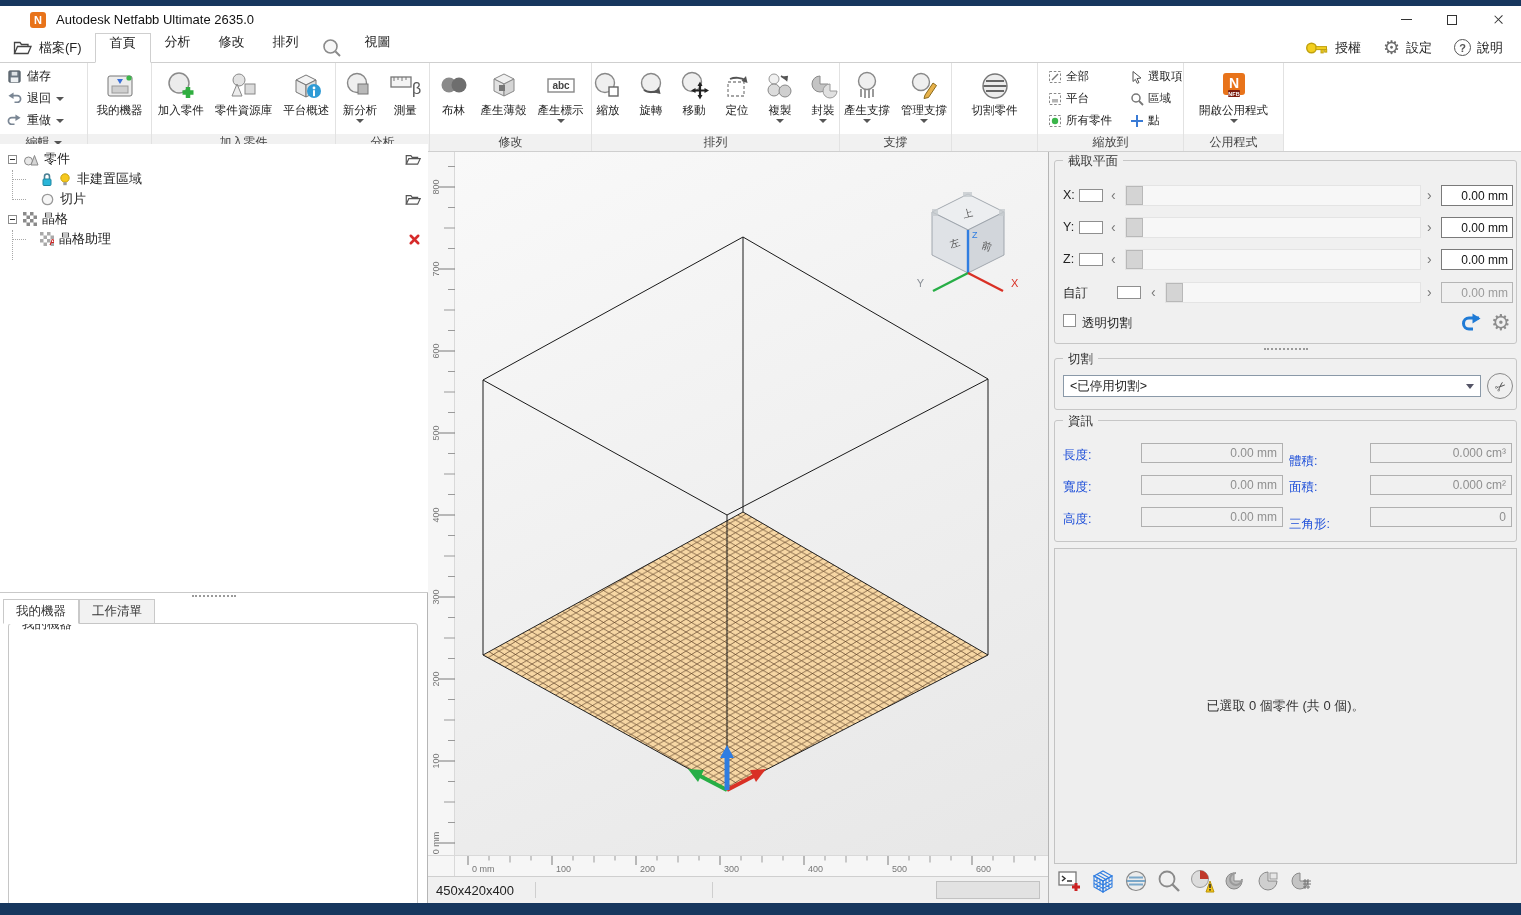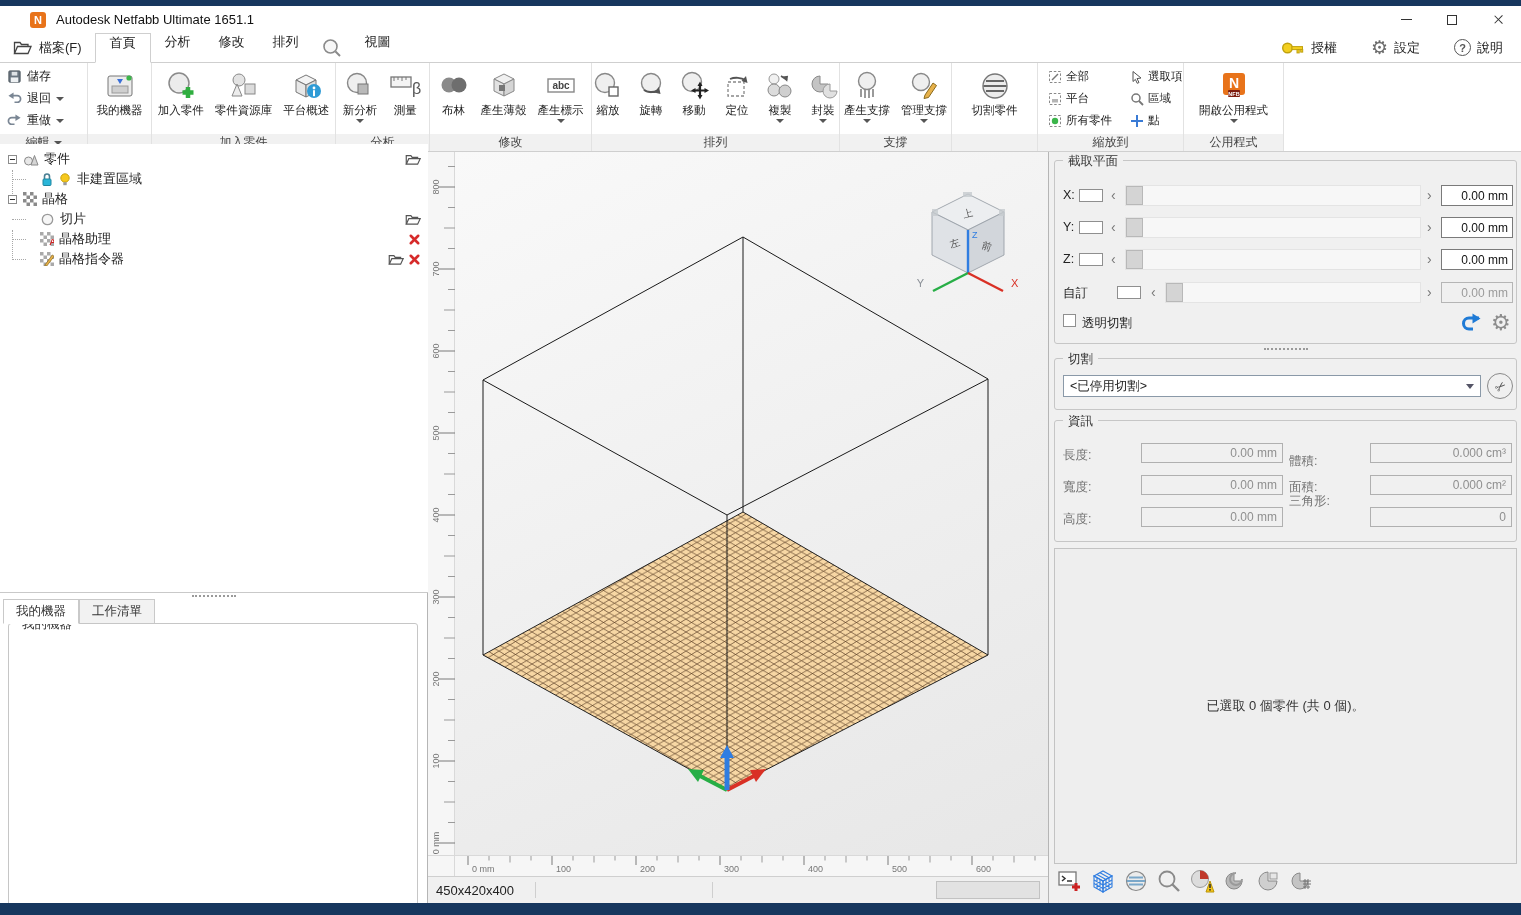--- a/index.html
+++ b/index.html
@@ -17,21 +17,21 @@
   .glyph-max{width:10px;height:10px;border:1px solid #333}
   .glyph-close{position:relative;width:11px;height:11px}
   .glyph-close::before,.glyph-close::after{content:"";position:absolute;left:5px;top:0;width:1.4px;height:11px;background:#333}
   .glyph-close::before{transform:rotate(45deg)}.glyph-close::after{transform:rotate(-45deg)}
   
   #tabbar{left:0;top:33px;width:1521px;height:30px;background:#fff;border-bottom:1px solid #cfcfcf;display:flex;align-items:stretch}
   .filebtn{display:flex;align-items:center;gap:7px;padding:0 13px;color:#222}
   .tab{display:flex;align-items:flex-start;padding:0 14px;color:#222}
   .tab.active{border:1px solid #cfcfcf;border-bottom:1px solid #fff;margin-bottom:-1px;background:#fff}
   .searchbtn{display:flex;align-items:center;padding:0 8px}
-  #tbright{margin-left:auto;display:flex;align-items:center;gap:22px;padding-right:12px}
+  #tbright{margin-left:auto;display:flex;align-items:center;gap:10px;padding-right:12px}
   .tbr{display:flex;align-items:center;gap:6px;padding:0 6px}
   .gear-glyph{font-size:19px;color:#6b6b6b;line-height:1}
   .help-glyph{width:17px;height:17px;border:1.8px solid #555;border-radius:50%;display:flex;align-items:center;justify-content:center;font-weight:bold;font-size:11px;color:#555}
   .help-glyph::before{content:"?"}
   
   #ribbon{left:0;top:63px;width:1521px;height:89px;background:#fff;border-bottom:1px solid #cfcfcf;display:flex}
   .rgroup{display:flex;flex-direction:column;border-right:1px solid #e2e2e2;height:88px;flex:none}
   .rbtns{flex:1;display:flex;align-items:stretch;justify-content:center;padding:1px 2px;gap:1px}
   .rlabel{height:17px;background:#f1f1f1;font-size:12px;color:#444;display:flex;align-items:center;justify-content:center;gap:4px;white-space:nowrap}
   .bigbtn{display:flex;flex-direction:column;align-items:center;padding:3px 5px 0;white-space:nowrap}
@@ -83,36 +83,36 @@
   .chev.l::before{content:"‹"}.chev.r::before{content:"›"}
   .track{position:absolute;top:0;height:21px;background:#f7f7f7;border:1px solid #e4e4e4}
   .thumb{position:absolute;left:0;top:0;width:17px;height:19px;background:#d4d4d4;border:1px solid #b8b8b8}
   .valbox{position:absolute;width:72px;height:21px;top:0;background:#fff;border:1px solid #7a7a7a;text-align:right;padding:3px 4px 0 0;font-size:12px;color:#111}
   .valbox.dis{background:#f0f0f0;border-color:#b5b5b5;color:#9a9a9a}
   .ckbox{width:13px;height:13px;border:1px solid #8f8f8f;background:#fff;display:inline-block;vertical-align:-2px;margin-right:5px}
   .selectbox{position:absolute;height:22px;background:#fff;border:1px solid #8a99a8;display:flex;align-items:center;padding:0 6px;font-size:12.5px;color:#222}
   .selchev{margin-left:auto;width:0;height:0;border-left:4px solid transparent;border-right:4px solid transparent;border-top:5px solid #556}
   .roundbtn{position:absolute;width:26px;height:26px;border:1.5px solid #8a8a8a;border-radius:50%;display:flex;align-items:center;justify-content:center;color:#555;background:transparent}
   .scissors::before{content:"✂";display:inline-block;transform:rotate(-40deg);font-size:13px}
-  .inflabel{position:absolute;color:#737373}
+  .inflabel{position:absolute;color:#1d4ed8}
   .infield{position:absolute;width:142px;height:20px;background:#f0f0f0;border:1px solid #b0b0b0;text-align:right;padding:2px 5px 0 0;font-size:12px;color:#8f8f8f}
   #msgbox{position:absolute;left:5px;top:396px;width:463px;height:316px;border:1px solid #c3c3c3;background:#eeeeee;display:flex;align-items:center;justify-content:center;color:#333;font-size:13px}
   #rpicons{position:absolute;left:8px;top:716px;display:flex;gap:7px;align-items:center}
   #bottombar{left:0;top:903px;width:1521px;height:12px;background:#17375e}
   svg{display:block}
   text{font-family:"Liberation Sans","DejaVu Sans",sans-serif}
 </style>
 </head>
 <body>
 
 <div class="abs" id="topstrip"></div>
 
 <div class="abs" id="titlebar">
   <div id="appicon">N</div>
-  <div id="title">Autodesk Netfabb Ultimate 1651.1</div>
+  <div id="title">Autodesk Netfabb Ultimate 2635.0</div>
   <div id="winbtns">
     <div class="wbtn">
         <span class="glyph-min"></span>
       </div>
     <div class="wbtn">
         <span class="glyph-max"></span>
       </div>
     <div class="wbtn">
         <span class="glyph-close"></span>
       </div>
@@ -550,75 +550,57 @@
           <rect x="3" y="7" width="8" height="6.5" rx="1" fill="#2ab6d9" stroke="#1f86a0"></rect>
         </svg>
       <svg width="14" height="15" viewBox="0 0 14 15" style="margin-left:4px">
           <circle cx="7" cy="6" r="4.2" fill="#f6c81d" stroke="#c9a30f"></circle>
           <rect x="5.3" y="10.2" width="3.4" height="3" fill="#9a9a9a"></rect>
         </svg>
       <span class="lbl">非建置區域</span>
     </div>
 
     <div class="trow">
-      <span class="expander"></span>
-      <svg width="14" height="14" viewBox="0 0 12 12">
-          <path fill="#8a8a8a" d="M0 0h3v3H0zM6 0h3v3H6zM3 3h3v3H3zM9 3h3v3H9zM0 6h3v3H0zM6 6h3v3H6zM3 9h3v3H3zM9 9h3v3H9z"></path>
-        </svg>
-      <span class="lbl">晶格</span>
-    </div>
-
-    <div class="trow">
       <span class="hstub"></span>
       <span class="indent1"></span>
       <svg width="15" height="15" viewBox="0 0 15 15">
           <circle cx="7.5" cy="7.5" r="5.2" fill="#f6f6f6" stroke="#9a9a9a" stroke-width="1.3"></circle>
         </svg>
       <span class="lbl">切片</span>
       <span class="trail">
         <svg width="16" height="13" viewBox="0 0 19 15">
             <path d="M1.5 13 L1.5 3 H7 L8.5 5 H15 V6.5" fill="none" stroke="#555" stroke-width="1.4"></path>
             <path d="M1.5 13 L4.5 6.5 H18 L15 13 Z" fill="#fff" stroke="#555" stroke-width="1.4"></path>
           </svg>
       </span>
+    </div>
+
+    <div class="trow">
+      <span class="expander"></span>
+      <svg width="14" height="14" viewBox="0 0 12 12">
+          <path fill="#8a8a8a" d="M0 0h3v3H0zM6 0h3v3H6zM3 3h3v3H3zM9 3h3v3H9zM0 6h3v3H0zM6 6h3v3H6zM3 9h3v3H3zM9 9h3v3H9z"></path>
+        </svg>
+      <span class="lbl">晶格</span>
     </div>
 
     <div class="trow">
       <span class="hstub"></span>
       <span class="indent1"></span>
       <svg width="14" height="14" viewBox="0 0 12 12">
           <path fill="#a9a9a9" d="M0 0h3v3H0zM6 0h3v3H6zM3 3h3v3H3zM9 3h3v3H9zM0 6h3v3H0zM6 6h3v3H6zM3 9h3v3H3zM9 9h3v3H9z"></path>
           <text x="8" y="11.5" font-size="8" font-weight="bold" fill="#c22">A</text>
         </svg>
       <span class="lbl">晶格助理</span>
       <span class="trail">
         <svg width="13" height="13" viewBox="0 0 14 14">
             <path d="M3 3 L11 11 M11 3 L3 11" stroke="#d62b2b" stroke-width="2.8" stroke-linecap="round"></path>
           </svg>
       </span>
     </div>
 
-    <div class="trow">
-      <span class="hstub"></span>
-      <span class="indent1"></span>
-      <svg width="14" height="14" viewBox="0 0 12 12">
-          <path fill="#a9a9a9" d="M0 0h3v3H0zM6 0h3v3H6zM3 3h3v3H3zM9 3h3v3H9zM0 6h3v3H0zM6 6h3v3H6zM3 9h3v3H3zM9 9h3v3H9z"></path>
-          <polygon points="4,11.5 10.5,2.5 12,3.8 5.8,12" fill="#e7b14a" stroke="#8a6a1d" stroke-width="0.6"></polygon>
-        </svg>
-      <span class="lbl">晶格指令器</span>
-      <span class="trail">
-        <svg width="16" height="13" viewBox="0 0 19 15">
-            <path d="M1.5 13 L1.5 3 H7 L8.5 5 H15 V6.5" fill="none" stroke="#555" stroke-width="1.4"></path>
-            <path d="M1.5 13 L4.5 6.5 H18 L15 13 Z" fill="#fff" stroke="#555" stroke-width="1.4"></path>
-          </svg>
-        <svg width="13" height="13" viewBox="0 0 14 14">
-            <path d="M3 3 L11 11 M11 3 L3 11" stroke="#d62b2b" stroke-width="2.8" stroke-linecap="round"></path>
-          </svg>
-      </span>
-    </div>
   </div>
 
   <div class="abs splitdots" style="left:0;top:449px;width:428px"></div>
 
   <div class="abs" id="machtabs">
     <div class="mtab active"><span>我的機器</span></div>
     <div class="mtab"><span>工作清單</span></div>
   </div>
 
   <div class="abs" id="machbox">
@@ -855,21 +837,21 @@
     <span class="inflabel" style="left:8px;top:26px">長度:</span>
     <span class="infield" style="left:86px;top:22px">0.00 mm</span>
     <span class="inflabel" style="left:8px;top:58px">寬度:</span>
     <span class="infield" style="left:86px;top:54px">0.00 mm</span>
     <span class="inflabel" style="left:8px;top:90px">高度:</span>
     <span class="infield" style="left:86px;top:86px">0.00 mm</span>
     <span class="inflabel" style="left:234px;top:32px">體積:</span>
     <span class="infield" style="left:315px;top:22px">0.000 cm³</span>
     <span class="inflabel" style="left:234px;top:58px">面積:</span>
     <span class="infield" style="left:315px;top:54px">0.000 cm²</span>
-    <span class="inflabel" style="left:234px;top:72px">三角形:</span>
+    <span class="inflabel" style="left:234px;top:95px">三角形:</span>
     <span class="infield" style="left:315px;top:86px">0</span>
   </div>
 
   <div id="msgbox">
     <span>已選取 0 個零件 (共 0 個)。</span>
   </div>
 
   <div id="rpicons">
     <svg width="26" height="26" viewBox="0 0 26 26">
         <rect x="2" y="4" width="17" height="13" fill="#fff" stroke="#777" stroke-width="1.3"></rect>

